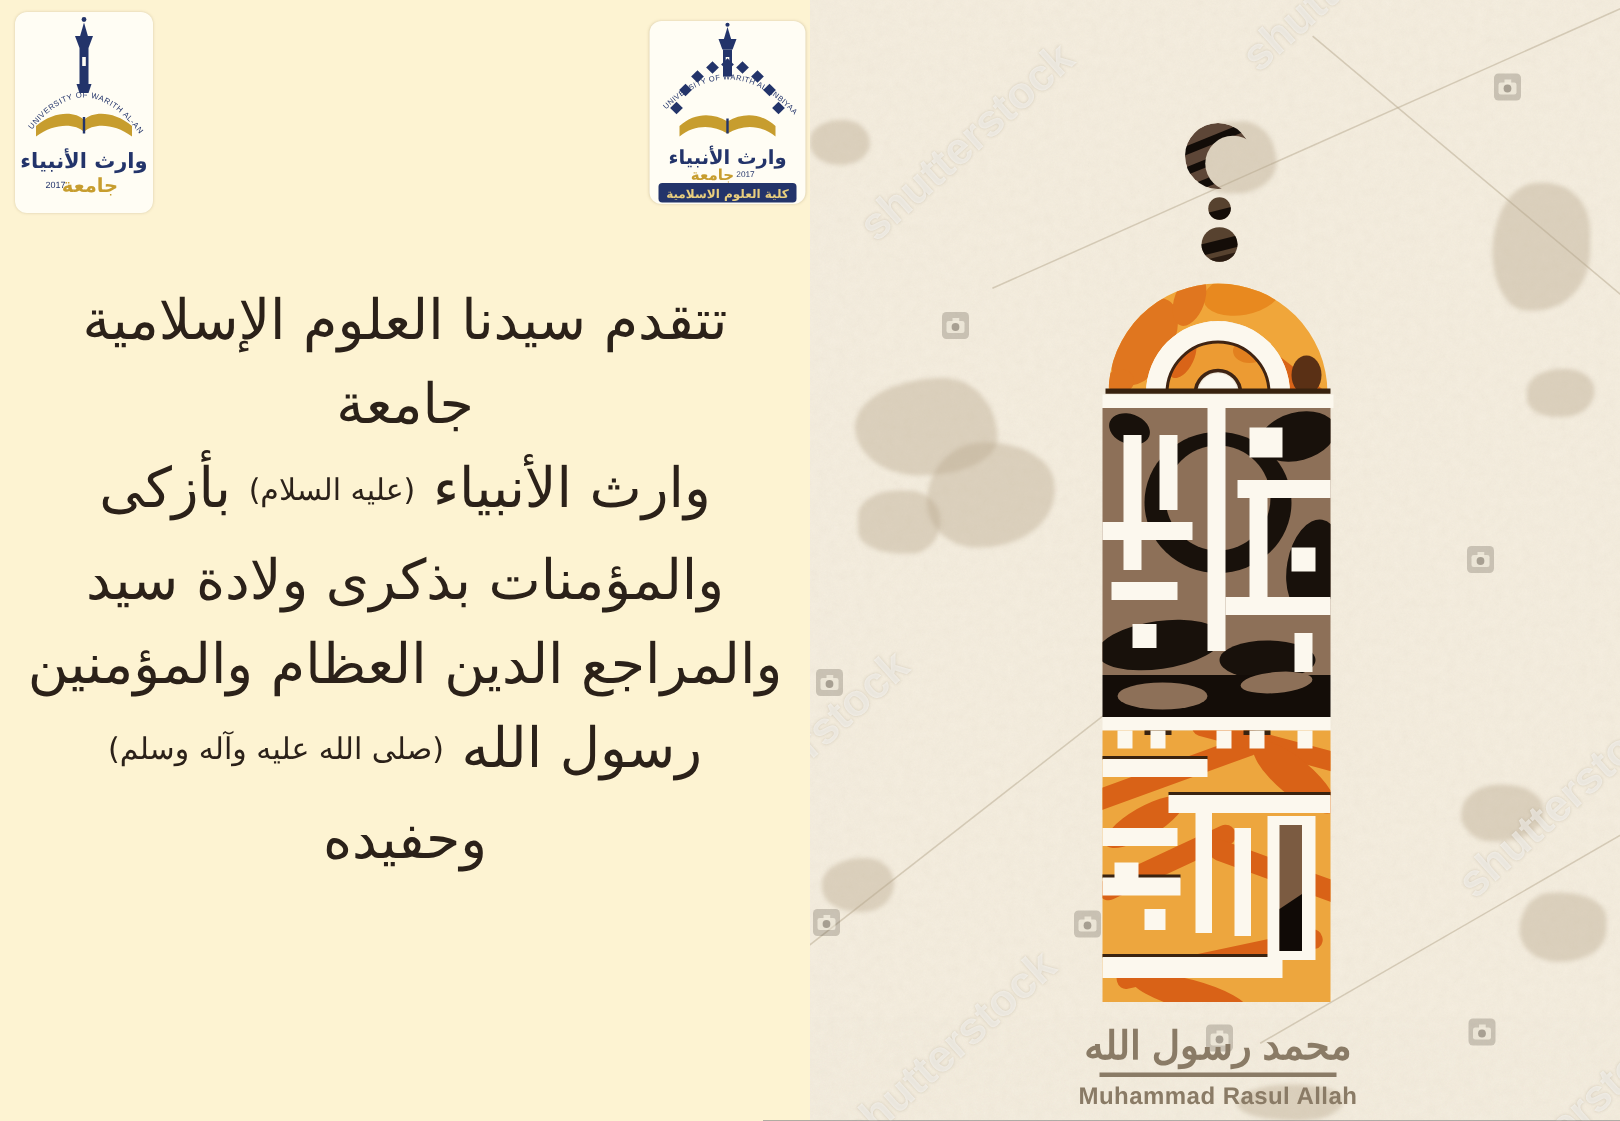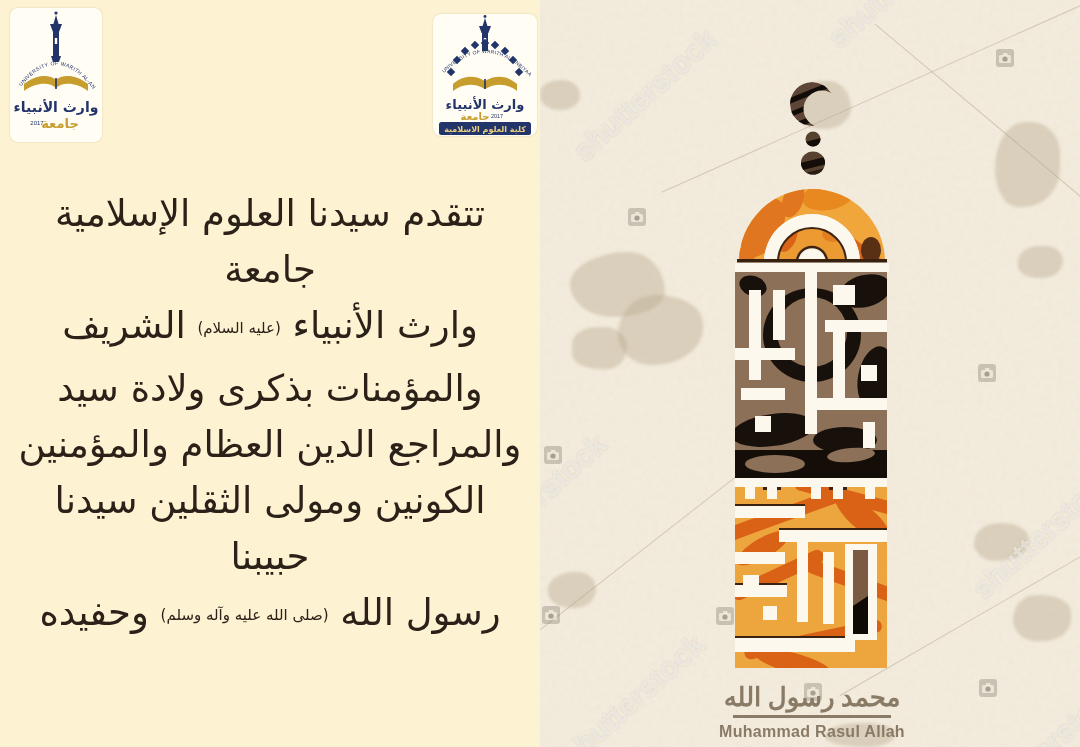--- a/index.html
+++ b/index.html
@@ -4,33 +4,33 @@
 <style>
   html,body{margin:0;padding:0;background:#777;}
   .stage{position:relative;width:1080px;height:747px;overflow:hidden;font-family:"DejaVu Sans",sans-serif;}
   
   .left-panel{position:absolute;left:0;top:0;width:540px;height:747px;background:#fdf3d2;overflow:hidden;}
   .logo-card{position:absolute;background:#fffdf4;border-radius:8px;box-shadow:0 0 2px rgba(150,130,90,.35);}
   .logo-a{left:10px;top:8px;width:92px;height:134px;}
   .logo-b{left:433px;top:14px;width:104px;height:122px;}
   .greeting{position:absolute;top:186px;left:12px;right:12px;direction:rtl;text-align:center;
             color:#2b2119;font-size:37px;line-height:56px;font-family:"DejaVu Sans",sans-serif;}
-  .greeting .seg-small{font-size:15px;position:relative;top:-5px;letter-spacing:-.3px;}
+  .greeting .seg-small{font-size:20px;position:relative;top:-5px;letter-spacing:-.3px;}
   
   .right-panel{position:absolute;left:540px;top:0;width:540px;height:747px;background:#f6efe1;overflow:hidden;}
   .tex{position:absolute;left:0;top:0;pointer-events:none;}
   .splotch{position:absolute;background:rgba(186,170,144,.42);filter:blur(1.5px);}
   .scratch{position:absolute;height:0;border-top:1px solid rgba(182,168,142,.5);}
   .wm{position:absolute;font-family:"Liberation Sans",sans-serif;font-weight:bold;font-size:30px;
       color:rgba(255,255,255,.52);text-shadow:0 0 2px rgba(140,125,100,.3);white-space:nowrap;
       transform:translate(-50%,-50%) rotate(-42deg);}
   .cam{position:absolute;width:20px;height:20px;opacity:.55;}
   .artwork{position:absolute;left:193px;top:78px;}
   .caption{position:absolute;left:152px;top:682px;width:240px;text-align:center;color:#8a7b66;}
-  .caption-ar{font-size:26px;font-weight:bold;direction:rtl;font-family:Liberation Serif, serif;line-height:1.2;}
+  .caption-ar{font-size:26px;font-weight:bold;direction:rtl;font-family:Liberation Sans, sans-serif;line-height:1.2;}
   .caption-rule{width:158px;height:3px;background:#8a7b66;margin:2px auto 5px auto;}
   .caption-en{font-size:16px;font-weight:bold;font-family:Liberation Sans, sans-serif;letter-spacing:.3px;}
   svg text{font-family:"Liberation Sans",sans-serif;}
   svg text.ar{font-family:"DejaVu Sans",sans-serif;}
 </style>
 </head>
 <body>
 
 <div class="stage">
 
@@ -116,30 +116,27 @@
         <rect x="6" y="108" width="92" height="13" rx="2.5" fill="#23346a"></rect>
         <text class="ar" x="52" y="118" font-size="8" font-weight="bold" fill="#e9cf7e" text-anchor="middle">كلية العلوم الاسلامية</text>
       </svg>
     </div>
 
     <div class="greeting" dir="rtl">
       <div class="gline">
         <span>تتقدم سيدنا العلوم الإسلامية جامعة</span>
       </div>
       <div class="gline">
-        <span>وارث الأنبياء </span><span class="seg-small">(عليه السلام)</span><span> الشريف</span>
+        <span>وارث الأنبياء </span><span class="seg-small">(عليه السلام)</span><span> بأزكى</span>
       </div>
       <div class="gline">
         <span>والمؤمنات بذكرى ولادة سيد</span>
       </div>
       <div class="gline">
         <span>والمراجع الدين العظام والمؤمنين</span>
-      </div>
-      <div class="gline">
-        <span>الكونين ومولى الثقلين سيدنا حبيبنا</span>
       </div>
       <div class="gline">
         <span>رسول الله </span><span class="seg-small">(صلى الله عليه وآله وسلم)</span><span> وحفيده</span>
       </div>
 
     </div>
   </section>
 
   <section class="right-panel">
 

